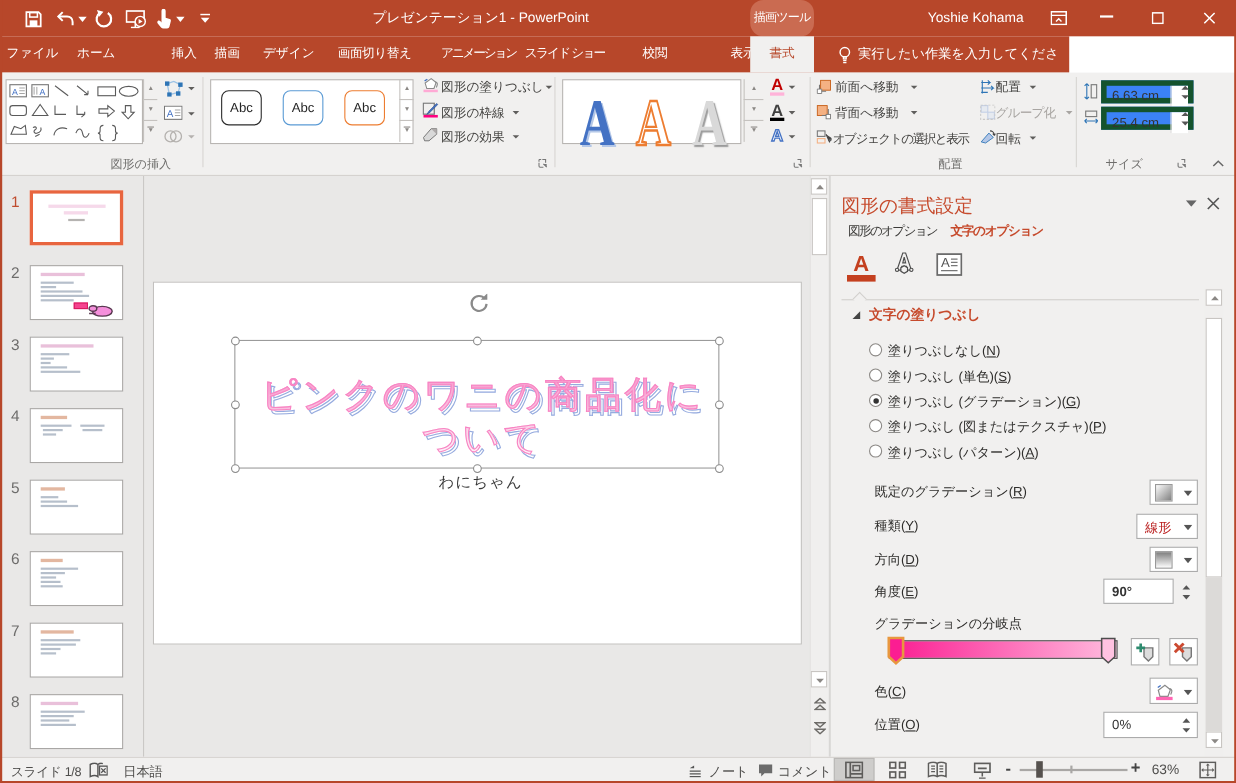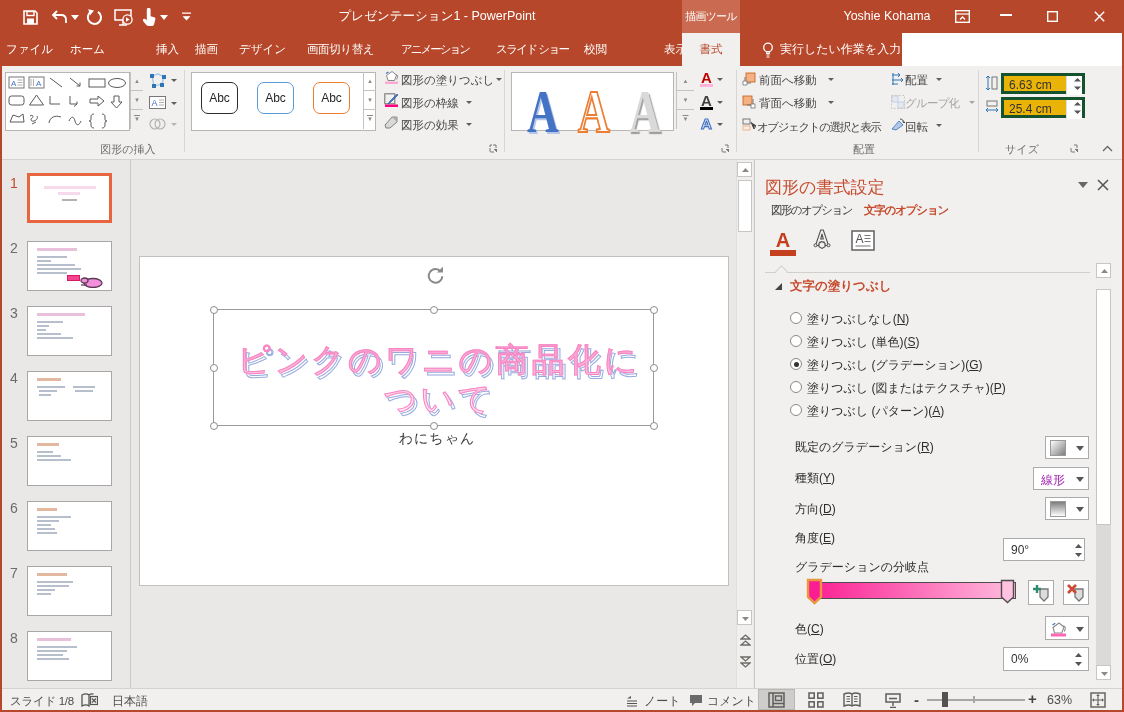--- a/index.html
+++ b/index.html
@@ -1,40 +1,40 @@
 <!DOCTYPE html>
 <html><head>
 <meta charset="utf-8">
 <style>
 * { margin:0; padding:0; box-sizing:border-box; }
 html,body { width:1124px; height:712px; overflow:hidden; }
 body { font-family:"Liberation Sans",sans-serif; position:relative; background:#fff; }
 .abs { position:absolute; }
 
 #titlebar { left:0; top:0; width:1124px; height:33px; background:#B7472A; color:#fff; }
-#tabrow { left:0; top:33px; width:902px; height:33px; background:#B7472A; color:#fff; }
+#tabrow { left:0; top:33px; width:972px; height:33px; background:#B7472A; color:#fff; }
 .tab { position:absolute; top:0; height:33px; line-height:33px; font-size:11.5px; color:#fff; white-space:nowrap; }
 #ribbon { left:0; top:66px; width:1124px; height:94px; background:#f1f0ef; border-bottom:1px solid #d5d2cf; }
 .gdiv { position:absolute; top:4px; height:82px; width:1px; background:#d8d5d2; }
 .glabel { position:absolute; top:76px; height:16px; font-size:11px; color:#6e6d6b; text-align:center; width:100%; }
 #workarea { left:0; top:160px; width:1124px; height:528px; background:#e9e8e7; }
 #statusbar { left:0; top:688px; width:1124px; height:22px; background:#f1f0ef; border-top:1px solid #d5d2cf; font-size:12px; color:#4e4d4b; }
 #winborder { left:0; top:0; width:1124px; height:712px; border-left:2px solid #B7472A; border-right:2px solid #B7472A; border-bottom:2px solid #B7472A; pointer-events:none; z-index:99; }
 .gal { background:#fff; border:1px solid #b8b5b2; }
 .galcol { width:13px; height:59px; }
 .galcol div { width:100%; height:19px; text-align:center; color:#8b8885; font-size:6px; line-height:19px; border-left:1px solid #c5c2bf; }
 .gup,.gdn { border-bottom:1px solid #c5c2bf; }
 .gmr { text-decoration:overline; }
 .abcbox { width:37px; height:32px; background:#fff; border:1.5px solid; border-radius:7px; font-size:12px; color:#262626; text-align:center; line-height:30px; }
 .wa { font-size:44px; font-weight:bold; line-height:44px; width:36px; text-align:center; font-family:"Liberation Serif",serif; transform-origin:50% 0; transform:translateY(3px) scaleY(1.38); }
 .waA { font-size:15px; font-weight:bold; width:13px; text-align:center; line-height:17px; }
 .ub { position:absolute; left:0; top:15px; width:13px; height:3px; }
 .rtext { font-size:11.5px; color:#454442; white-space:nowrap; line-height:16px; }
 .ar { position:absolute; width:0; height:0; border-left:3.2px solid transparent; border-right:3.2px solid transparent; border-top:3.8px solid #5f5e5c; }
-.spin { width:84px; height:21px; background:#eab308; border:3px solid #14532d; font-size:12px; color:#333; line-height:19px; padding-left:5px; }
+.spin { width:84px; height:21px; background:#3b82f6; border:5px solid #14532d; font-size:12px; color:#333; line-height:19px; padding-left:5px; }
 .spin::after { content:""; position:absolute; right:0; top:0; width:15px; height:19px; border-left:1px solid #e0e0e0; background:
   linear-gradient(#fff,#fff); }
 .tnum { font-size:14px; color:#6d6c6b; }
 .thumb { left:27px; width:85px; height:50px; background:#fff; border:1px solid #a9a7a5; }
 .thumb.sel { border:3px solid #e8653f; }
 .tl { height:1.5px; background:#b6bfcb; }
 .wart { text-align:center; font-size:33px; line-height:39px; letter-spacing:3.1px; font-family:"Liberation Serif",serif; }
 .wart span { position:absolute; left:0; top:0; width:100%; color:transparent; }
 .wb { -webkit-text-stroke:1px #96abdf; transform:translate(3px,4px); }
 .wp { -webkit-text-stroke:1px #f884c3; background:linear-gradient(#f79bcd 0%,#fbcde6 55%,#fef9fc 100%); -webkit-background-clip:text; background-clip:text; }
@@ -77,21 +77,21 @@
       <path d="M4.8 1.8a1.9 1.9 0 0 1 3.8 0v6.4l3.6 1.1c1 .3 1.4 1.1 1.1 2.1l-1.2 4.8c-.3 1.1-1.1 1.8-2.2 1.8H6.6c-.9 0-1.6-.3-2.2-1l-3-3.6c-.6-.8-.6-1.7.1-2.3.6-.6 1.6-.5 2.2.1l1.1 1.2z" fill="#fff"></path>
       <path d="M6.7 0.4v8" stroke="#B7472A" stroke-width="0"></path>
     </svg>
   <svg class="abs" style="left:160px;top:15px" width="8" height="5" viewBox="0 0 8 5">
       <path d="M0 0h8L4 5z" fill="#fff"></path>
     </svg>
   <svg class="abs" style="left:182px;top:12px" width="9" height="9" viewBox="0 0 9 9">
       <path d="M0 1.2h9M2 4.8h5L4.5 7.6z" stroke="#fff" stroke-width="1.3" fill="#fff"></path>
     </svg>
   <div class="abs" style="left:0;top:0;width:874px;text-align:center;line-height:33px;font-size:12.5px;">プレゼンテーション1 - PowerPoint</div>
-  <div class="abs" style="left:682px;top:0;width:58px;height:33px;background:#ca6b51;text-align:center;line-height:33px;font-size:11px;letter-spacing:-0.8px;white-space:nowrap;">描画ツール</div>
+  <div class="abs" style="left:682px;top:0;width:58px;height:33px;background:#ca6b51;text-align:center;line-height:33px;font-size:11px;letter-spacing:-0.8px;white-space:nowrap;border-radius:12px;">描画ツール</div>
   <div class="abs" style="left:837px;top:0;width:100px;text-align:center;line-height:33px;font-size:12.5px;">Yoshie Kohama</div>
   <svg class="abs" style="left:955px;top:10px" width="15" height="13" viewBox="0 0 15 13">
       <rect x="0.7" y="0.7" width="13.6" height="11.6" fill="none" stroke="#fff" stroke-width="1.4"></rect>
       <path d="M0.7 4h13.6" stroke="#fff" stroke-width="1.2"></path>
       <path d="M5 9.5 7.5 7 10 9.5" fill="none" stroke="#fff" stroke-width="1.3"></path>
     </svg>
   <div class="abs" style="left:1000px;top:14px;width:12px;height:1.5px;background:#fff"></div>
   <svg class="abs" style="left:1047px;top:11px" width="11" height="11" viewBox="0 0 11 11">
       <rect x="0.7" y="0.7" width="9.6" height="9.6" fill="none" stroke="#fff" stroke-width="1.4"></rect>
     </svg>
@@ -100,21 +100,21 @@
     </svg>
 </div>
 <div class="abs" id="tabrow">
   <div class="tab" style="left:6px;">ファイル</div>
   <div class="tab" style="left:70px;">ホーム</div>
   <div class="tab" style="left:156px;">挿入</div>
   <div class="tab" style="left:195px;">描画</div>
   <div class="tab" style="left:239px;">デザイン</div>
   <div class="tab" style="left:307px;letter-spacing:-0.4px;">画面切り替え</div>
   <div class="tab" style="left:401px;letter-spacing:-2px;">アニメーション</div>
-  <div class="tab" style="left:477px;letter-spacing:-1.6px;margin-left:19px;">スライド ショー</div>
+  <div class="tab" style="left:477px;letter-spacing:-1.6px;">スライド ショー</div>
   <div class="tab" style="left:584px;">校閲</div>
   <div class="tab" style="left:664px;text-align:center;">表示</div>
   <div class="tab" style="left:682px;width:58px;background:#f1f0ef;color:#B7472A;text-align:center;">書式</div>
   <svg class="abs" style="left:762px;top:9px" width="12" height="17" viewBox="0 0 12 17">
       <circle cx="6" cy="5.5" r="4.3" fill="none" stroke="#fff" stroke-width="1.3"></circle>
       <path d="M4.5 13h3M4.5 15h3" stroke="#fff" stroke-width="1.2"></path>
       <path d="M4.7 9.5h2.6v2h-2.6z" fill="none" stroke="#fff" stroke-width="1.1"></path>
     </svg>
   <div class="abs" style="left:780px;top:0;line-height:33px;font-size:12px;color:#fff;">実行したい作業を入力してください</div>
   <svg class="abs" style="left:1045px;top:9px" width="16" height="16" viewBox="0 0 16 16">
@@ -465,34 +465,34 @@
     <div class="abs rlbl" style="left:807px;top:243px;">塗りつぶし (パターン)(<u>A</u>)</div>
   <div class="abs rlbl" style="left:795px;top:279px;">既定のグラデーション(<u>R</u>)</div>
   <div class="abs pbtn" style="left:1045px;top:276px;width:44px;height:23px;">
       <div class="abs" style="left:4px;top:3px;width:16px;height:16px;background:linear-gradient(135deg,#fdfdfd,#7e7e7e);border:1px solid #999;"></div>
       <svg class="abs" style="left:30px;top:9px" width="8" height="5" viewBox="0 0 8 5">
         <path d="M0 0h8L4 5z" fill="#555"></path>
       </svg>
     </div>
   <div class="abs rlbl" style="left:795px;top:310px;">種類(<u>Y</u>)</div>
   <div class="abs pbtn" style="left:1033px;top:307px;width:56px;height:23px;">
-      <span style="position:absolute;left:7px;top:4px;font-size:12px;color:#a21caf;">線形</span>
+      <span style="position:absolute;left:7px;top:4px;font-size:12px;color:#b91c1c;">線形</span>
       <svg class="abs" style="left:42px;top:9px" width="8" height="5" viewBox="0 0 8 5">
         <path d="M0 0h8L4 5z" fill="#555"></path>
       </svg>
     </div>
   <div class="abs rlbl" style="left:795px;top:341px;">方向(<u>D</u>)</div>
   <div class="abs pbtn" style="left:1045px;top:337px;width:44px;height:23px;">
       <div class="abs" style="left:4px;top:3px;width:16px;height:16px;background:linear-gradient(to top,#fdfdfd,#7e7e7e);border:1px solid #999;"></div>
       <svg class="abs" style="left:30px;top:9px" width="8" height="5" viewBox="0 0 8 5">
         <path d="M0 0h8L4 5z" fill="#555"></path>
       </svg>
     </div>
   <div class="abs rlbl" style="left:795px;top:370px;">角度(<u>E</u>)</div>
-  <div class="abs pbtn" style="left:1003px;top:378px;width:82px;height:23px;">
+  <div class="abs pbtn" style="left:1003px;top:366px;width:64px;height:23px;font-weight:bold;">
       <span style="position:absolute;left:7px;top:4px;font-size:12px;color:#333;">90°</span>
     <svg class="abs" style="left:70px;top:4px" width="9" height="15" viewBox="0 0 9 15">
         <path d="M1 5l3.5-4L8 5z" fill="#555"></path>
         <path d="M1 10l3.5 4L8 10z" fill="#555"></path>
       </svg>
     </div>
   <div class="abs rlbl" style="left:795px;top:399px;">グラデーションの分岐点</div>
   <div class="abs" style="left:808px;top:422px;width:208px;height:17px;border:1px solid #4d4d4d;background:linear-gradient(90deg,#fb1d92,#ffbcde);"></div>
   <svg class="abs" style="left:806px;top:418px" width="17" height="27" viewBox="0 0 17 27">
       <path d="M2 2h13v17l-6.5 6L2 19z" fill="#fb1d92" stroke="#e8973f" stroke-width="2.4"></path>

